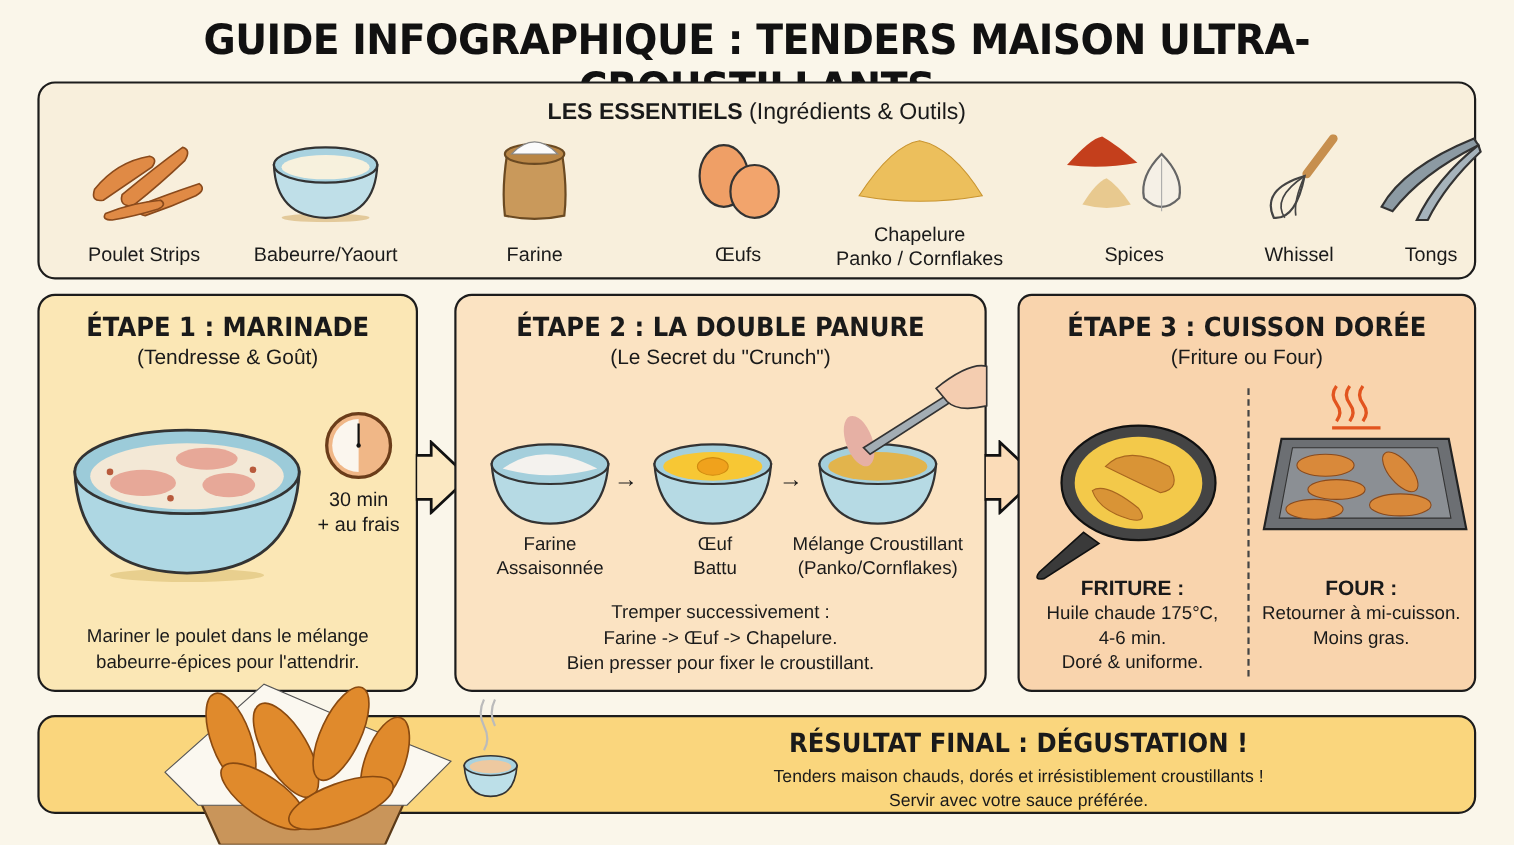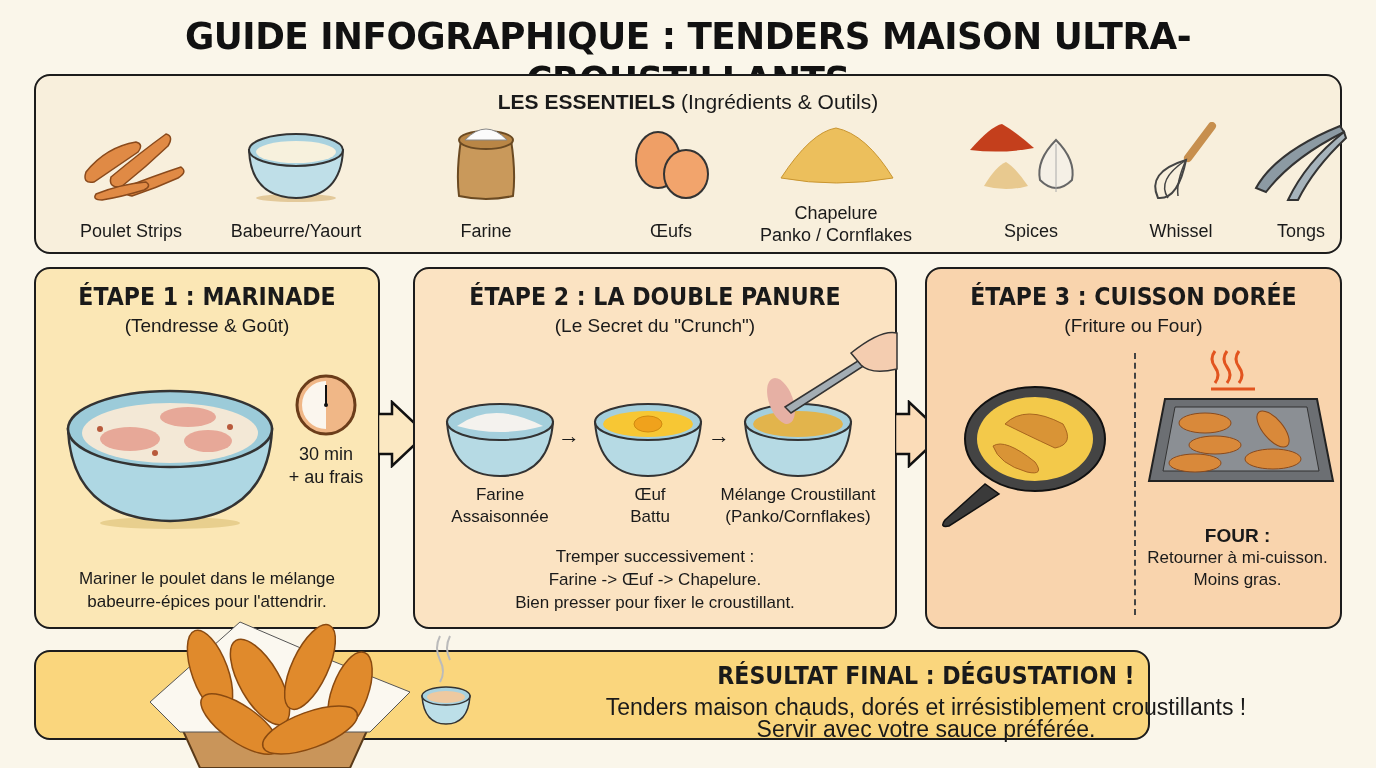--- a/index.html
+++ b/index.html
@@ -26,29 +26,29 @@
   .ess-head { position: absolute; top: 14px; left: 0; width: 100%; text-align: center; font-size: 21px; }
   .ess-head b { font-weight: 700; }
   .items { position: absolute; top: 46px; left: 0; width: 100%; height: 130px; }
   .item { position: absolute; top: 0; width: 160px; height: 130px; text-align: center; }
   .item svg { display: block; margin: 0 auto; }
   .item .lbl { position: absolute; left: 0; width: 100%; bottom: 10px; font-size: 18px; line-height: 22px; }
 
   .step { top: 267px; height: 362px; }
   .s1 { left: 34px; width: 346px; background: #fbe7b5; }
   .s2 { left: 413px; width: 484px; background: #fbe3c2; }
-  .s3 { left: 925px; width: 417px; background: #f9d4ad; }
+  .s3 { left: 925px; width: 417px; background: #f9d4ad; border-radius: 13px; }
   .st-title { position: absolute; top: 14px; left: 0; width: 100%; text-align: center; font-size: 24px; font-weight: 800; font-family: "DejaVu Sans", sans-serif; transform: scaleX(0.92); }
   .st-sub { position: absolute; top: 46px; left: 0; width: 100%; text-align: center; font-size: 19px; }
   .desc { position: absolute; left: 0; width: 100%; text-align: center; font-size: 17px; line-height: 23px; }
 
   .arrow { position: absolute; }
-  .result { left: 34px; top: 650px; width: 1116px; height: 90px; background: #fad67d; }
+  .result { left: 34px; top: 650px; width: 1308px; height: 90px; background: #fad67d; }
   .res-title { position: absolute; top: 10px; left: 540px; width: 700px; text-align: center; font-size: 24px; font-weight: 800; font-family: "DejaVu Sans", sans-serif; transform: scaleX(0.92); }
-  .res-text { position: absolute; top: 44px; left: 540px; width: 700px; text-align: center; font-size: 23px; line-height: 22px; }
+  .res-text { position: absolute; top: 44px; left: 540px; width: 700px; text-align: center; font-size: 16px; line-height: 22px; }
   .col-label { position: absolute; text-align: center; font-size: 17px; line-height: 22px; }
   .dash { position: absolute; left: 1132px; top: 352px; height: 262px; border-left: 2px dashed #444; }
 </style>
 </head>
 <body>
 
 <div class="title">GUIDE INFOGRAPHIQUE : TENDERS MAISON ULTRA-CROUSTILLANTS</div>
 
 <div class="panel essentials">
   <div class="ess-head">
@@ -227,20 +227,26 @@
     <path d="M94 2 Q88 10 94 18 Q100 26 94 34" fill="none" stroke="#e2541f" stroke-width="3"></path>
     <line x1="66" y1="40" x2="110" y2="40" stroke="#e2541f" stroke-width="3"></line>
     <path d="M20 50 L172 50 L188 132 L4 132Z" fill="#6c6f73" stroke="#222" stroke-width="2"></path>
     <path d="M30 58 L162 58 L174 122 L18 122Z" fill="#8b8f94" stroke="#333" stroke-width="1"></path>
     <ellipse cx="60" cy="74" rx="26" ry="10" fill="#d9893a" stroke="#8a4a1c"></ellipse>
     <ellipse cx="128" cy="80" rx="10" ry="22" fill="#d9893a" stroke="#8a4a1c" transform="rotate(-40 128 80)"></ellipse>
     <ellipse cx="70" cy="96" rx="26" ry="9" fill="#d9893a" stroke="#8a4a1c"></ellipse>
     <ellipse cx="50" cy="114" rx="26" ry="9" fill="#d9893a" stroke="#8a4a1c"></ellipse>
     <ellipse cx="128" cy="110" rx="28" ry="10" fill="#d9893a" stroke="#8a4a1c"></ellipse>
   </svg>
+  <div class="col-label" style="left:0;width:205px;top:256px">
+    <div style="font-weight:800;font-size:19px">FRITURE :</div>
+    <div>Huile chaude 175°C,</div>
+    <div>4-6 min.</div>
+    <div>Doré &amp; uniforme.</div>
+  </div>
   <div class="col-label" style="left:208px;width:205px;top:256px">
     <div style="font-weight:800;font-size:19px">FOUR :</div>
     <div>Retourner à mi-cuisson.</div>
     <div>Moins gras.</div>
   </div>
 </div>
 
 <div class="panel result">
   <div class="res-title">RÉSULTAT FINAL : DÉGUSTATION !</div>
   <div class="res-text">

